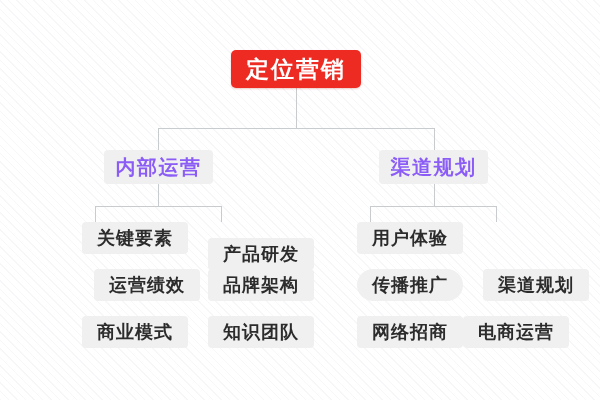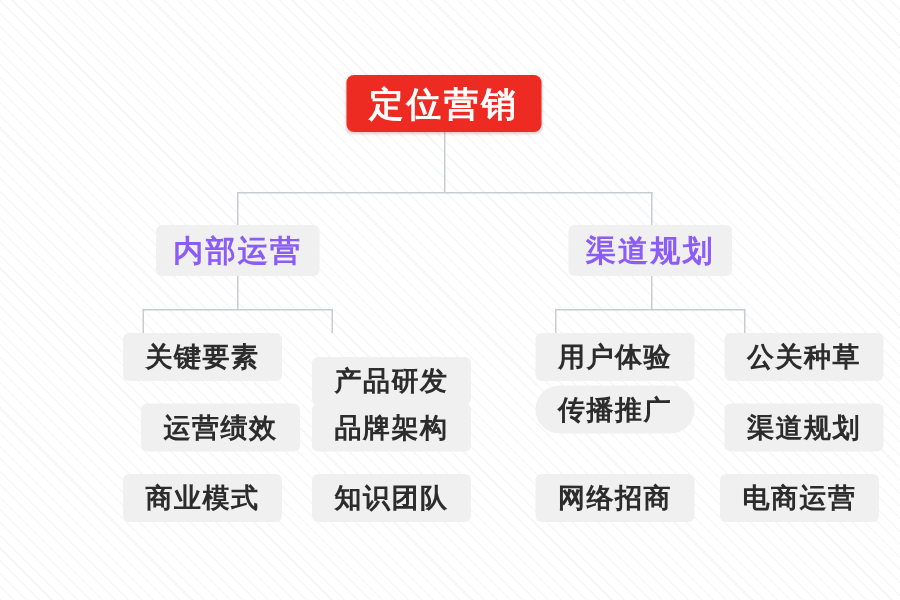--- a/index.html
+++ b/index.html
@@ -109,23 +109,22 @@
   <div class="node node-leaf" style="left:54px; top:269px; width:106px; height:32px;">运营绩效</div>
 
   <div class="node node-leaf" style="left:168px; top:269px; width:106px; height:32px;text-align:center;">品牌架构</div>
 
   <div class="node node-leaf" style="left:42px; top:316px; width:106px; height:32px;">商业模式</div>
 
   <div class="node node-leaf" style="left:168px; top:316px; width:106px; height:32px;">知识团队</div>
 
   <div class="node node-leaf" style="left:317px; top:222px; width:106px; height:32px;">用户体验</div>
 
-  <div class="node node-leaf" style="left:443px; top:222px; width:106px; height:32px;">公关种草</div>
 
-  <div class="node node-leaf" style="left:317px; top:257px; width:106px; height:32px;border-radius:16px;">传播推广</div>
+  <div class="node node-leaf" style="left:317px; top:269px; width:106px; height:32px;border-radius:16px;">传播推广</div>
 
   <div class="node node-leaf" style="left:443px; top:269px; width:106px; height:32px;">渠道规划</div>
 
   <div class="node node-leaf" style="left:317px; top:316px; width:106px; height:32px;">网络招商</div>
 
-  <div class="node node-leaf" style="left:440px; top:316px; width:106px; height:32px;">电商运营</div>
+  <div class="node node-leaf" style="left:423px; top:316px; width:106px; height:32px;">电商运营</div>
 
 </div>
 
 </body></html>

